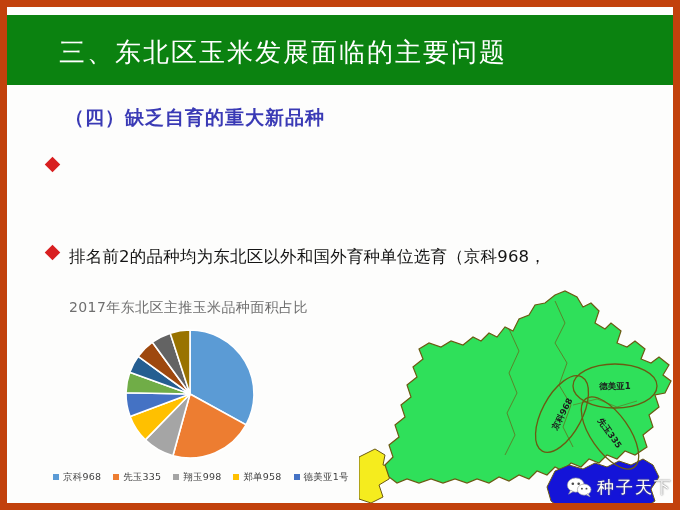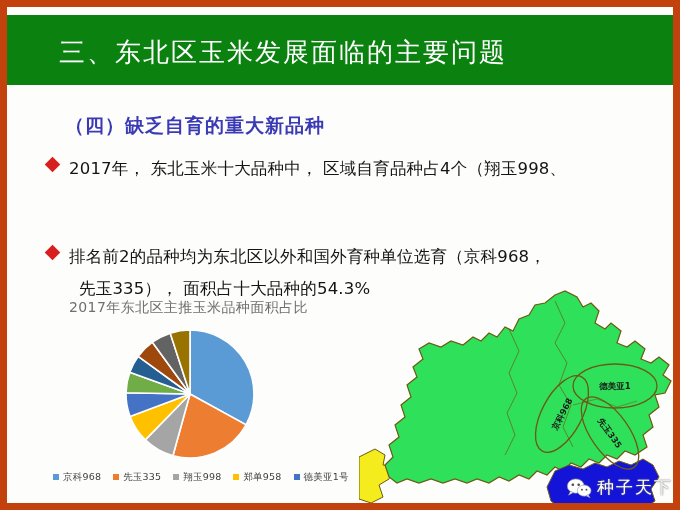--- a/index.html
+++ b/index.html
@@ -34,21 +34,20 @@
   }
 
   
   #subtitle{
     position:absolute;left:58px;top:98px;
     font-size:19px;
     color:#3a3ab5;
     font-weight:bold;
     letter-spacing:1px;
     white-space:nowrap;
-    margin-top:8px;
   }
 
   
   .bullet-block{position:absolute;left:40px;}
   #bullet-1{top:146px;}
   #bullet-2{top:234px;}
   .bullet-marker{
     position:absolute;left:0;top:6px;
     width:11px;height:11px;
     background:#d81f20;
@@ -105,21 +104,21 @@
     fill:none;stroke:#6b5a12;stroke-width:1.3;
   }
   .map-ellipse-label{
     font-size:8.5px;fill:#1c1c1c;font-weight:bold;
     font-family:"DejaVu Sans","Liberation Sans",sans-serif;
   }
 
   
   #watermark{
     position:absolute;right:14px;bottom:18px;
-    display:flex;align-items:center;
+    display:flex;
   }
   #wm-icon{
     width:26px;height:22px;margin-right:5px;flex:0 0 auto;
   }
   #wm-text{
     font-size:17px;color:#ffffff;
     text-shadow:0 0 2px rgba(120,120,120,.9),0 0 1px rgba(90,90,90,.9);
     letter-spacing:2px;font-weight:500;
   }
   #wm-rule{
@@ -134,29 +133,27 @@
 
   <div id="header-band">
     <div id="header-title">三、东北区玉米发展面临的主要问题</div>
   </div>
 
   <div id="subtitle">（四）缺乏自育的重大新品种</div>
 
   <div class="bullet-block" id="bullet-1">
     <span class="bullet-marker"></span>
     <div class="bullet-lines">
-      <div class="bullet-line">2017年， 东北玉米十大品种中， 区域自育品种占4个（翔玉998、</div>
     </div>
   </div>
 
   <div class="bullet-block" id="bullet-2">
     <span class="bullet-marker"></span>
     <div class="bullet-lines">
       <div class="bullet-line">排名前2的品种均为东北区以外和国外育种单位选育（京科968，</div>
-      <div class="bullet-line indent">先玉335）， 面积占十大品种的54.3%</div>
     </div>
   </div>
 
   <div id="chart-panel">
     <div id="chart-title">2017年东北区主推玉米品种面积占比</div>
 
     <div id="pie-wrap">
       <svg id="pie-svg" width="134" height="134" viewBox="0 0 134 134">
         <g id="pie-slices">
             <path d="M67,67 L67,3 A64,64 0 0,1 123.08362752280726,97.83223514250979 Z" fill="#5B9BD5" stroke="#ffffff" stroke-width="1.6"></path>

